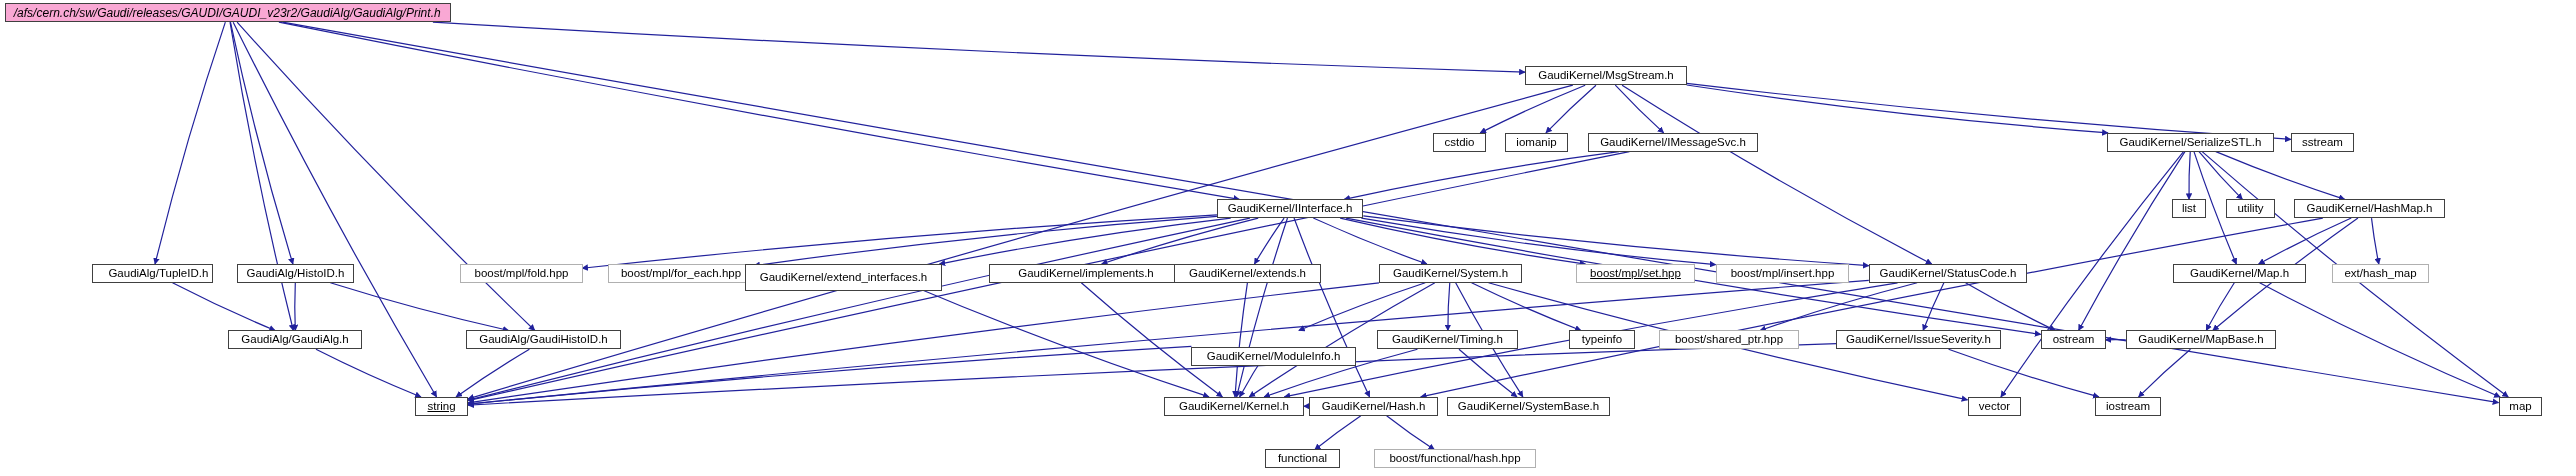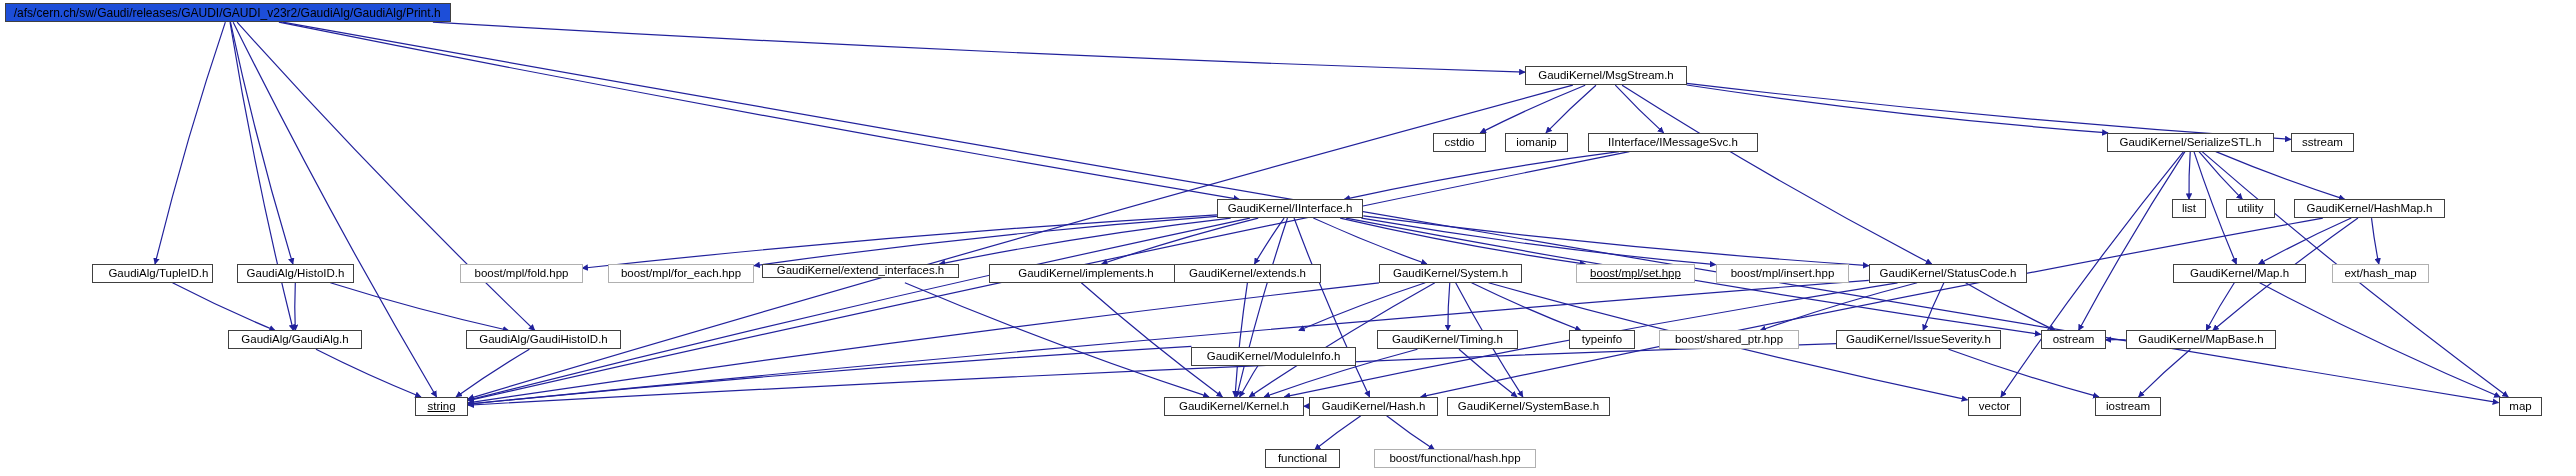--- a/index.html
+++ b/index.html
@@ -39,25 +39,26 @@
     letter-spacing: 0px;
     padding: 0 4.3px;
     z-index: 5;
   }
   
   .node.light {
     border: 0.9px solid #b0b0b0;
   }
   
   .node.title {
-    background: #1d4ed8;
+    background: #f9a8d4;
     border: 0.9px solid #404040;
     font-size: 12px;
     justify-content: flex-start;
     padding-left: 7.7px;
+    font-style: italic;
   }
   .node-label {
     display: block;
     pointer-events: none;
   }
 </style>
 </head>
 <body>
 
 <div id="canvas">
@@ -150,21 +151,21 @@
     <div class="node" style="left: 1525px; top: 66px; width: 162px; height: 19px;">
       <span class="node-label">GaudiKernel/MsgStream.h</span>
     </div>
     <div class="node" style="left: 1433px; top: 133px; width: 53px; height: 19px;">
       <span class="node-label">cstdio</span>
     </div>
     <div class="node" style="left: 1505px; top: 133px; width: 63px; height: 19px;">
       <span class="node-label">iomanip</span>
     </div>
     <div class="node" style="left: 1588px; top: 133px; width: 170px; height: 19px;">
-      <span class="node-label">IInterface/IMessageSvc.h</span>
+      <span class="node-label">GaudiKernel/IMessageSvc.h</span>
     </div>
     <div class="node" style="left: 2107px; top: 133px; width: 167px; height: 19px;">
       <span class="node-label">GaudiKernel/SerializeSTL.h</span>
     </div>
     <div class="node" style="left: 2291px; top: 133px; width: 63px; height: 19px;">
       <span class="node-label">sstream</span>
     </div>
     <div class="node" style="left: 1217px; top: 199px; width: 146px; height: 19px;">
       <span class="node-label">GaudiKernel/IInterface.h</span>
     </div>
@@ -182,21 +183,21 @@
     </div>
     <div class="node" style="left: 237px; top: 264px; width: 117px; height: 19px;">
       <span class="node-label">GaudiAlg/HistoID.h</span>
     </div>
     <div class="node light" style="left: 460px; top: 264px; width: 123px; height: 19px;">
       <span class="node-label">boost/mpl/fold.hpp</span>
     </div>
     <div class="node light" style="left: 608px; top: 264px; width: 146px; height: 19px;">
       <span class="node-label">boost/mpl/for_each.hpp</span>
     </div>
-    <div class="node" style="left: 762px; top: 264px; width: 197px; height: 14px;">
+    <div class="node" style="left: 745px; top: 264px; width: 197px; height: 27px;">
       <span class="node-label">GaudiKernel/extend_interfaces.h</span>
     </div>
     <div class="node" style="left: 989px; top: 264px; width: 194px; height: 19px;">
       <span class="node-label">GaudiKernel/implements.h</span>
     </div>
     <div class="node" style="left: 1174px; top: 264px; width: 147px; height: 19px;">
       <span class="node-label">GaudiKernel/extends.h</span>
     </div>
     <div class="node" style="left: 1379px; top: 264px; width: 143px; height: 19px;">
       <span class="node-label">GaudiKernel/System.h</span>

